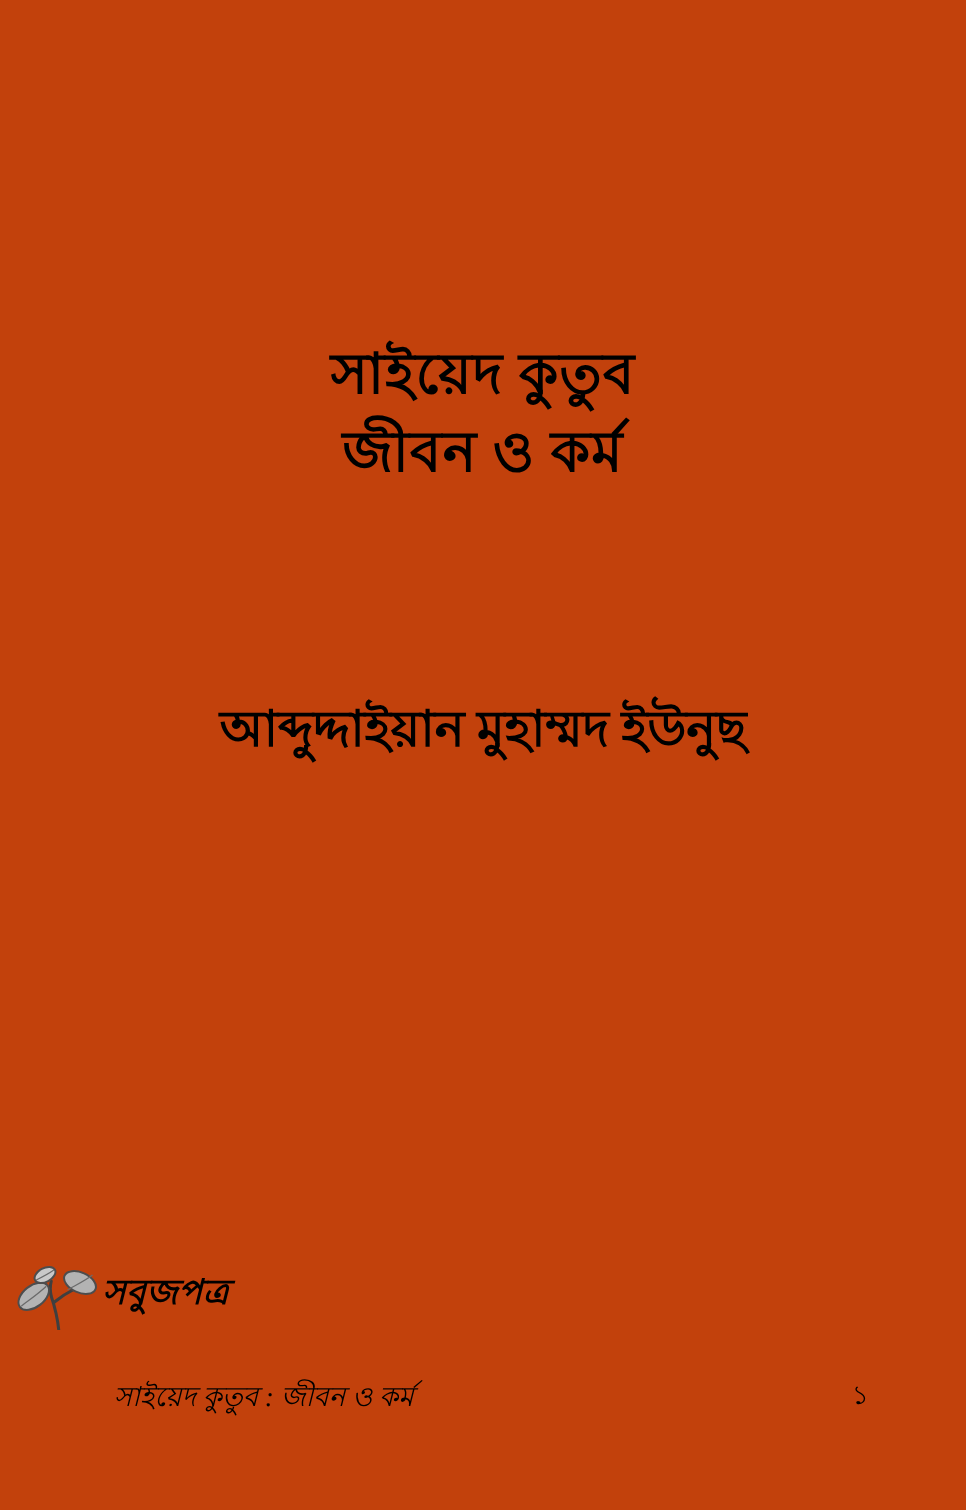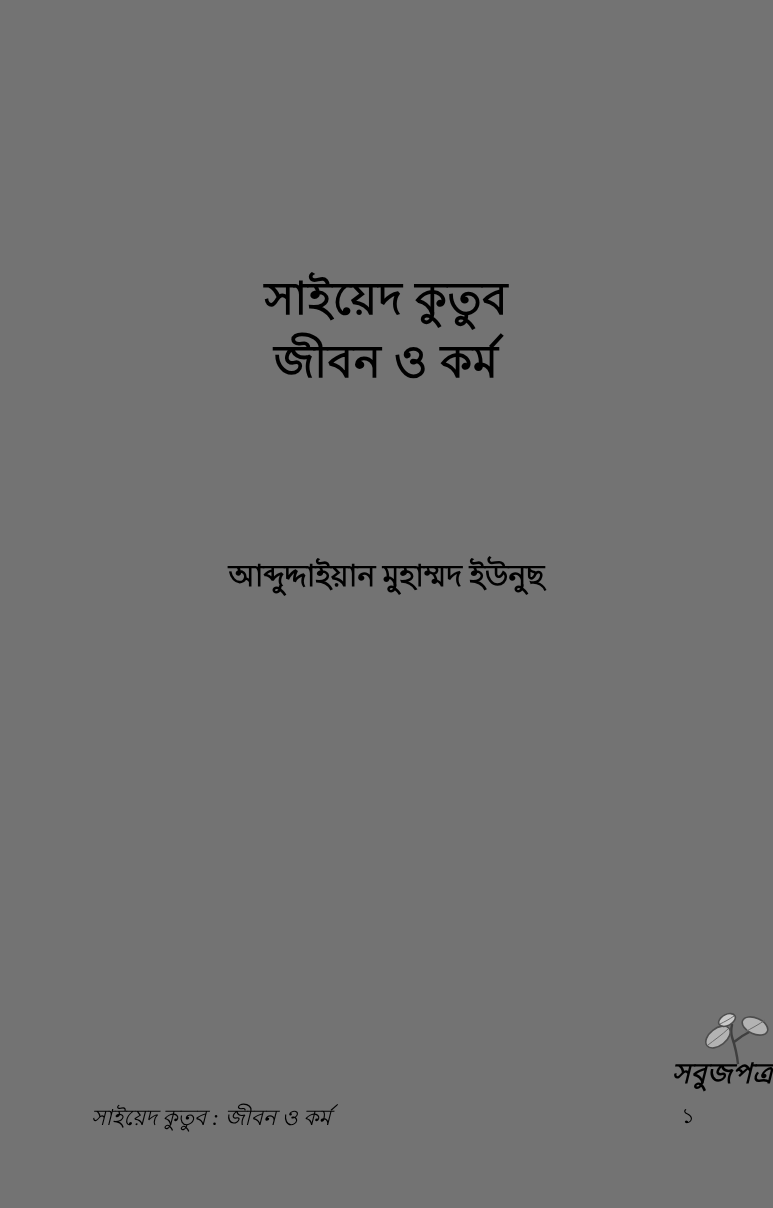--- a/index.html
+++ b/index.html
@@ -4,21 +4,21 @@
 <style>
   html, body {
     margin: 0;
     padding: 0;
     background: #ffffff;
   }
   .page {
     position: relative;
     width: 773px;
     height: 1208px;
-    background: #737373;
+    background: #c2410c;
     overflow: hidden;
     font-family: "Liberation Serif", "DejaVu Serif", serif;
     color: #000000;
   }
   .title-block {
     position: absolute;
     top: 268px;
     left: 0;
     width: 773px;
     text-align: center;
@@ -29,32 +29,32 @@
     line-height: 63px;
     letter-spacing: 1px;
     color: #000000;
   }
   .author {
     position: absolute;
     top: 552px;
     left: 0;
     width: 773px;
     text-align: center;
-    font-size: 30px;
+    font-size: 40px;
     font-weight: 700;
     color: #000000;
   }
   .publisher {
     position: absolute;
     top: 1012px;
     left: 0;
     width: 773px;
     display: flex;
-    flex-direction: column;
-    align-items: flex-end;
+    flex-direction: row;
+    align-items: flex-start;
   }
   .sprout {
     width: 72px;
     height: 52px;
     margin-left: 10px;
     margin-bottom: -12px;
   }
   .sprout .leaf {
     stroke: #4d4d4d;
     stroke-width: 1.6;

